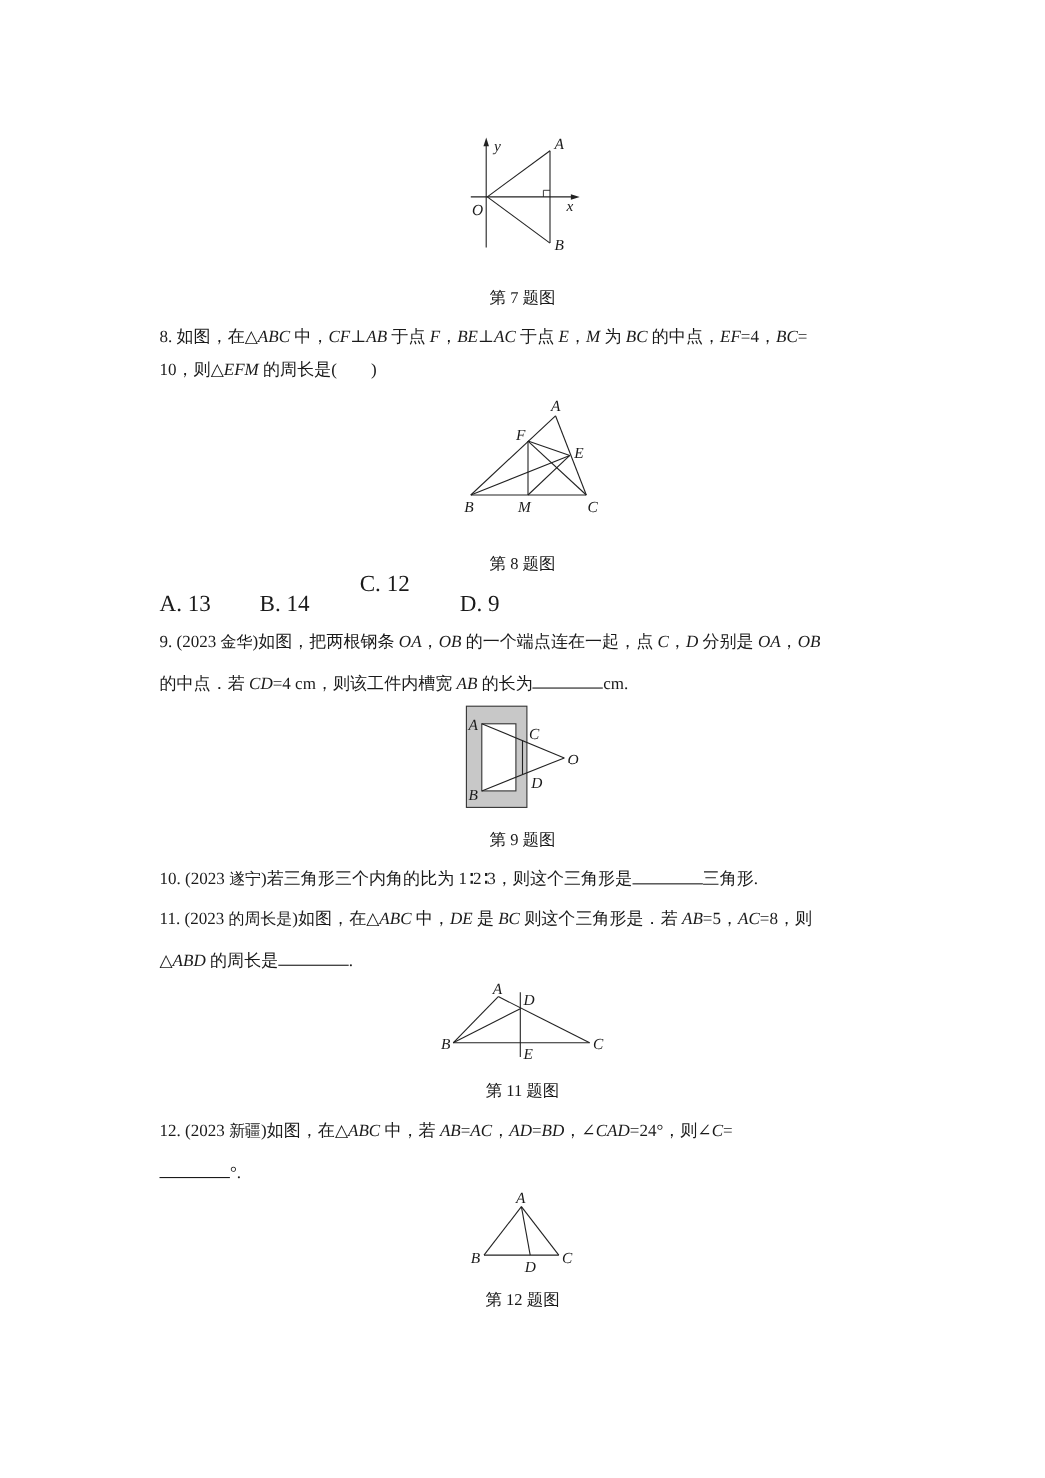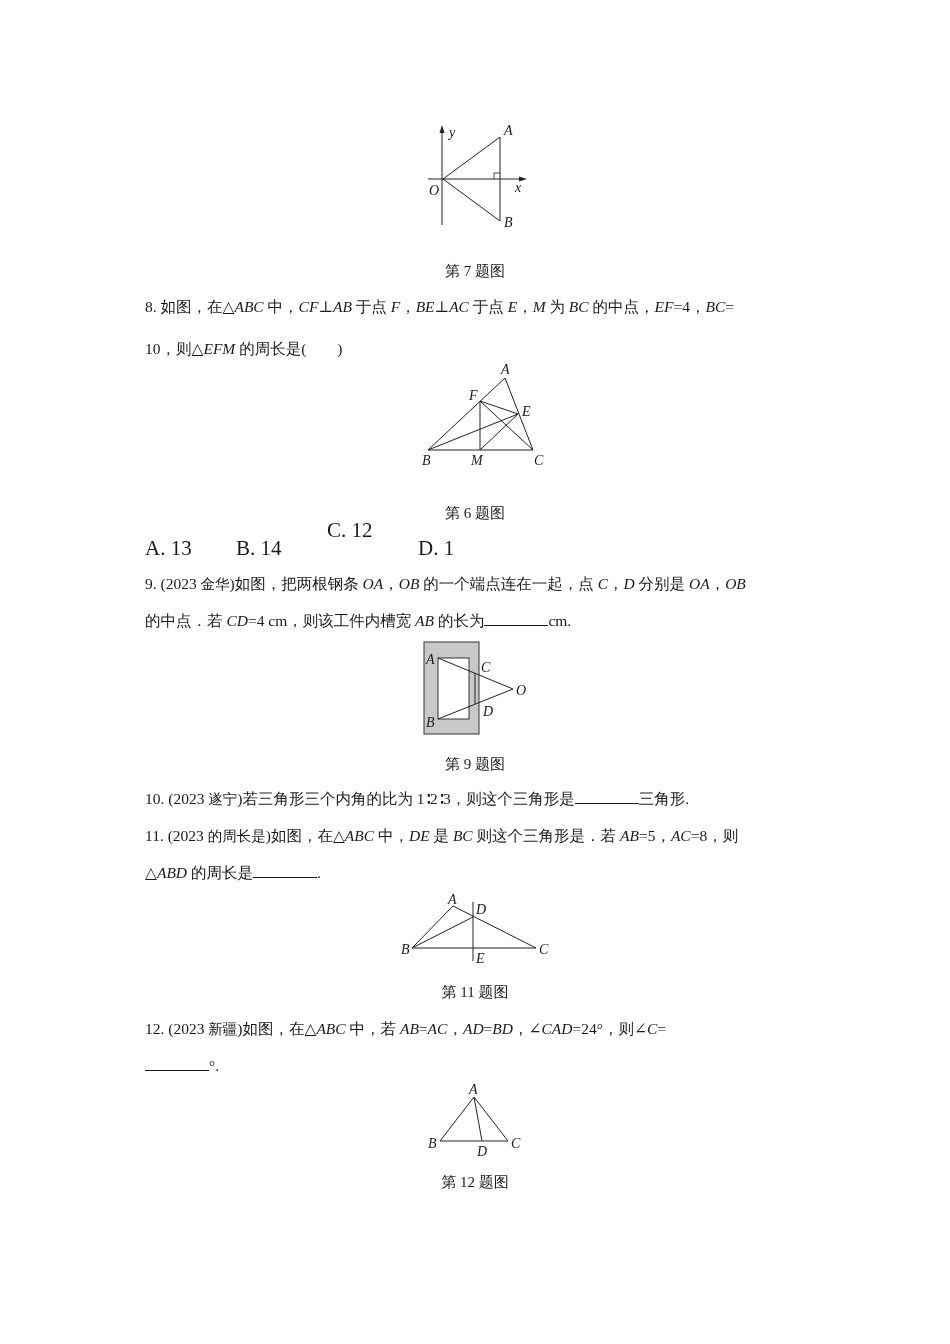--- a/index.html
+++ b/index.html
@@ -39,46 +39,46 @@
   <text x="105" y="77">x</text>
   <text x="19" y="80">O</text>
   <text x="94" y="20">A</text>
   <text x="94" y="112">B</text>
 </svg>
 <div class="caption" style="top:261px">第 7 题图</div>
 
 <div class="line" style="top:297px">
   <span>8.</span><span> 如图，在△</span><span class="it">ABC</span><span> 中，</span><span class="it">CF</span><span>⊥</span><span class="it">AB</span><span> 于点 </span><span class="it">F</span><span>，</span><span class="it">BE</span><span>⊥</span><span class="it">AC</span><span> 于点 </span><span class="it">E</span><span>，</span><span class="it">M</span><span> 为 </span><span class="it">BC</span><span> 的中点，</span><span class="it">EF</span><span>=4，</span><span class="it">BC</span><span>=</span>
 </div>
-<div class="line" style="top:339px">
+<div class="line" style="top:327px">
   <span>10，则△</span><span class="it">EFM</span><span> 的周长是(　　)</span>
 </div>
 
 <svg class="abs" style="left:410px;top:360px" width="150" height="110" viewBox="0 0 150 110">
   <line x1="18" y1="90" x2="123" y2="90" stroke="#222" stroke-width="1"></line>
   <line x1="18" y1="90" x2="95" y2="18" stroke="#222" stroke-width="1"></line>
   <line x1="95" y1="18" x2="123" y2="90" stroke="#222" stroke-width="1"></line>
   <line x1="70" y1="41" x2="70" y2="90" stroke="#222" stroke-width="1"></line>
   <line x1="70" y1="41" x2="123" y2="90" stroke="#222" stroke-width="1"></line>
   <line x1="70" y1="41" x2="108" y2="54" stroke="#222" stroke-width="1"></line>
   <line x1="18" y1="90" x2="108" y2="54" stroke="#222" stroke-width="1"></line>
   <line x1="70" y1="90" x2="108" y2="54" stroke="#222" stroke-width="1"></line>
   <text x="91" y="14">A</text>
   <text x="59" y="40">F</text>
   <text x="112" y="56">E</text>
   <text x="12" y="105">B</text>
   <text x="61" y="105">M</text>
   <text x="124" y="105">C</text>
 </svg>
-<div class="caption" style="top:503px">第 6 题图</div>
+<div class="caption" style="top:503px">第 8 题图</div>
 
 <div class="choice" style="left:145px;top:538px">A. 13</div>
 <div class="choice" style="left:236px;top:538px">B. 14</div>
 <div class="choice" style="left:327px;top:520px">C. 12</div>
-<div class="choice" style="left:418px;top:538px">D. 1</div>
+<div class="choice" style="left:418px;top:538px">D. 9</div>
 
 <div class="line" style="top:574px">
   <span>9.</span><span> (2023 </span><span class="bold">金华</span><span>)</span><span>如图，把两根钢条 </span><span class="it">OA</span><span>，</span><span class="it">OB</span><span> 的一个端点连在一起，点 </span><span class="it">C</span><span>，</span><span class="it">D</span><span> 分别是 </span><span class="it">OA</span><span>，</span><span class="it">OB</span>
 </div>
 <div class="line" style="top:611px">
   <span>的中点．若 </span><span class="it">CD</span><span>=4 cm，则该工件内槽宽 </span><span class="it">AB</span><span> 的长为</span><span class="blank"></span><span>cm.</span>
 </div>
 
 <svg class="abs" style="left:415px;top:638px" width="120" height="100" viewBox="0 0 120 100">
   <rect x="9" y="4" width="55" height="92" fill="#c8c8c8" stroke="#333" stroke-width="1"></rect>

